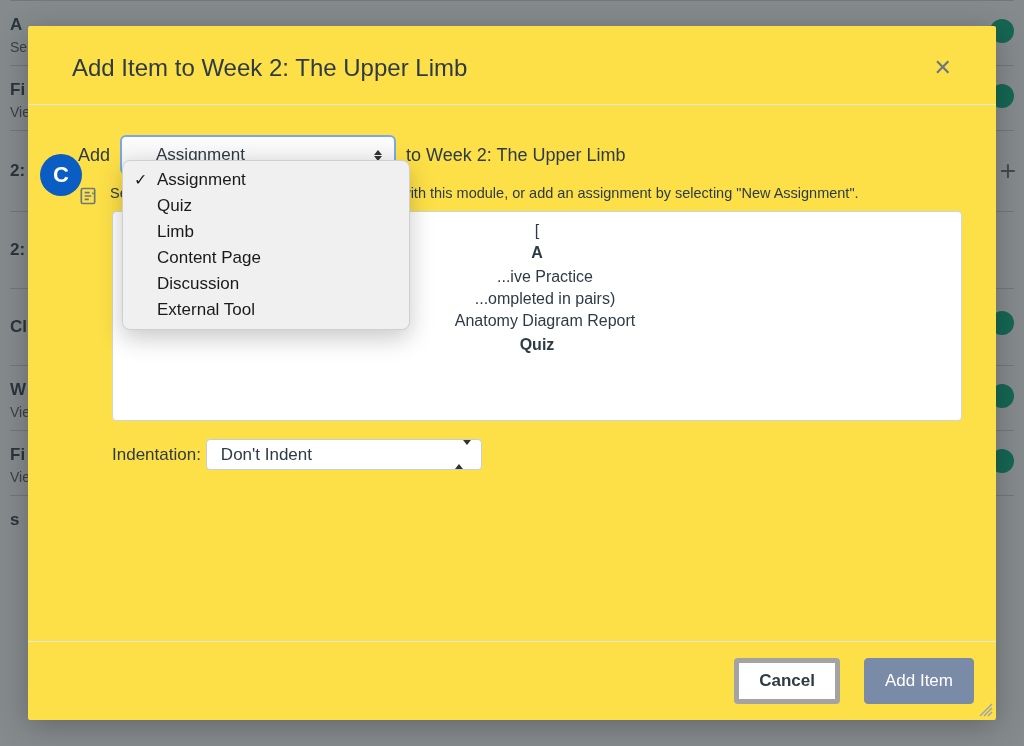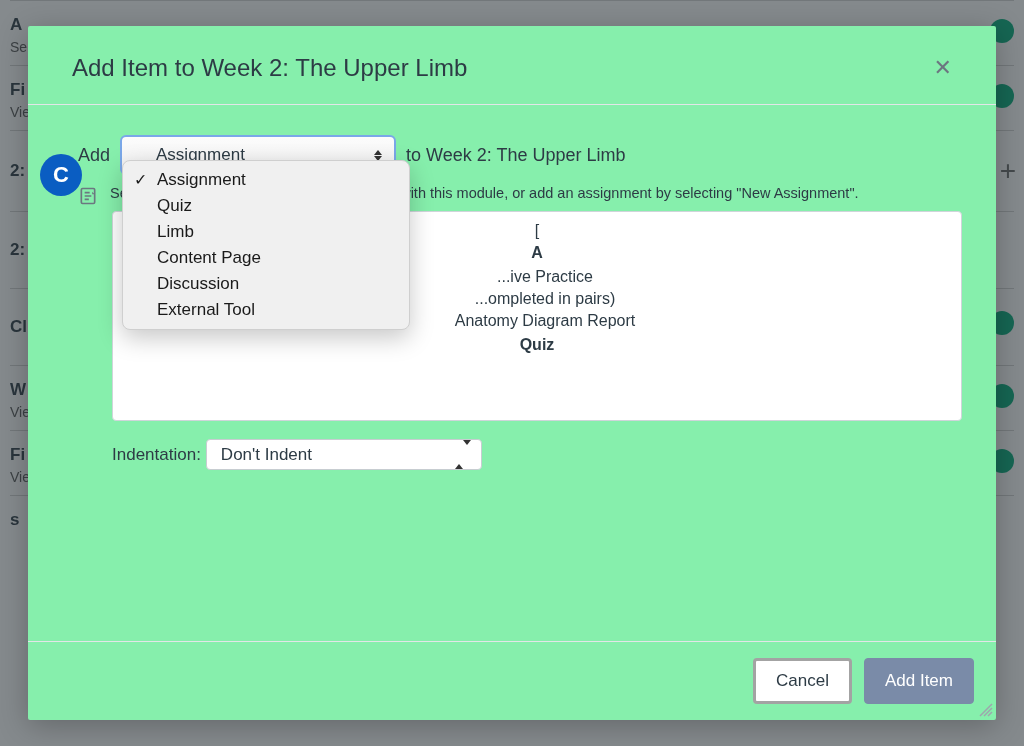--- a/index.html
+++ b/index.html
@@ -50,21 +50,21 @@
     background: rgba(40,50,55,0.55);
   }
 
   
   .modal {
     position: absolute;
     top: 26px;
     left: 28px;
     right: 28px;
     bottom: 26px;
-    background: #86efac;
+    background: #fde047;
     box-shadow: 0 6px 30px rgba(0,0,0,0.25);
     display: flex;
     flex-direction: column;
     border-radius: 2px;
   }
   .modal-header {
     padding: 28px 44px 22px 44px;
     border-bottom: 1px solid #e3e6e8;
     display: flex;
     align-items: center;
@@ -197,27 +197,29 @@
     padding: 0 20px;
     border-radius: 4px;
     font-size: 17px;
     display: flex;
     align-items: center;
     justify-content: center;
     cursor: pointer;
   }
   .btn-secondary {
     background: #fff;
-    border: 3px solid #a3a3a3;
-    color: #2d3b45;
+    border: 5px solid #a3a3a3;
+    color: #2d3b45;
+    font-weight: bold;
   }
   .btn-primary {
     background: #7a8ba8;
     border: 1px solid #7a8ba8;
     color: #fff;
+    margin-left: 12px;
   }
   .resize-grip {
     position: absolute;
     right: 2px; bottom: 2px;
     width: 16px; height: 16px;
     color: #9ea6ad;
     pointer-events: none;
   }
 
   

